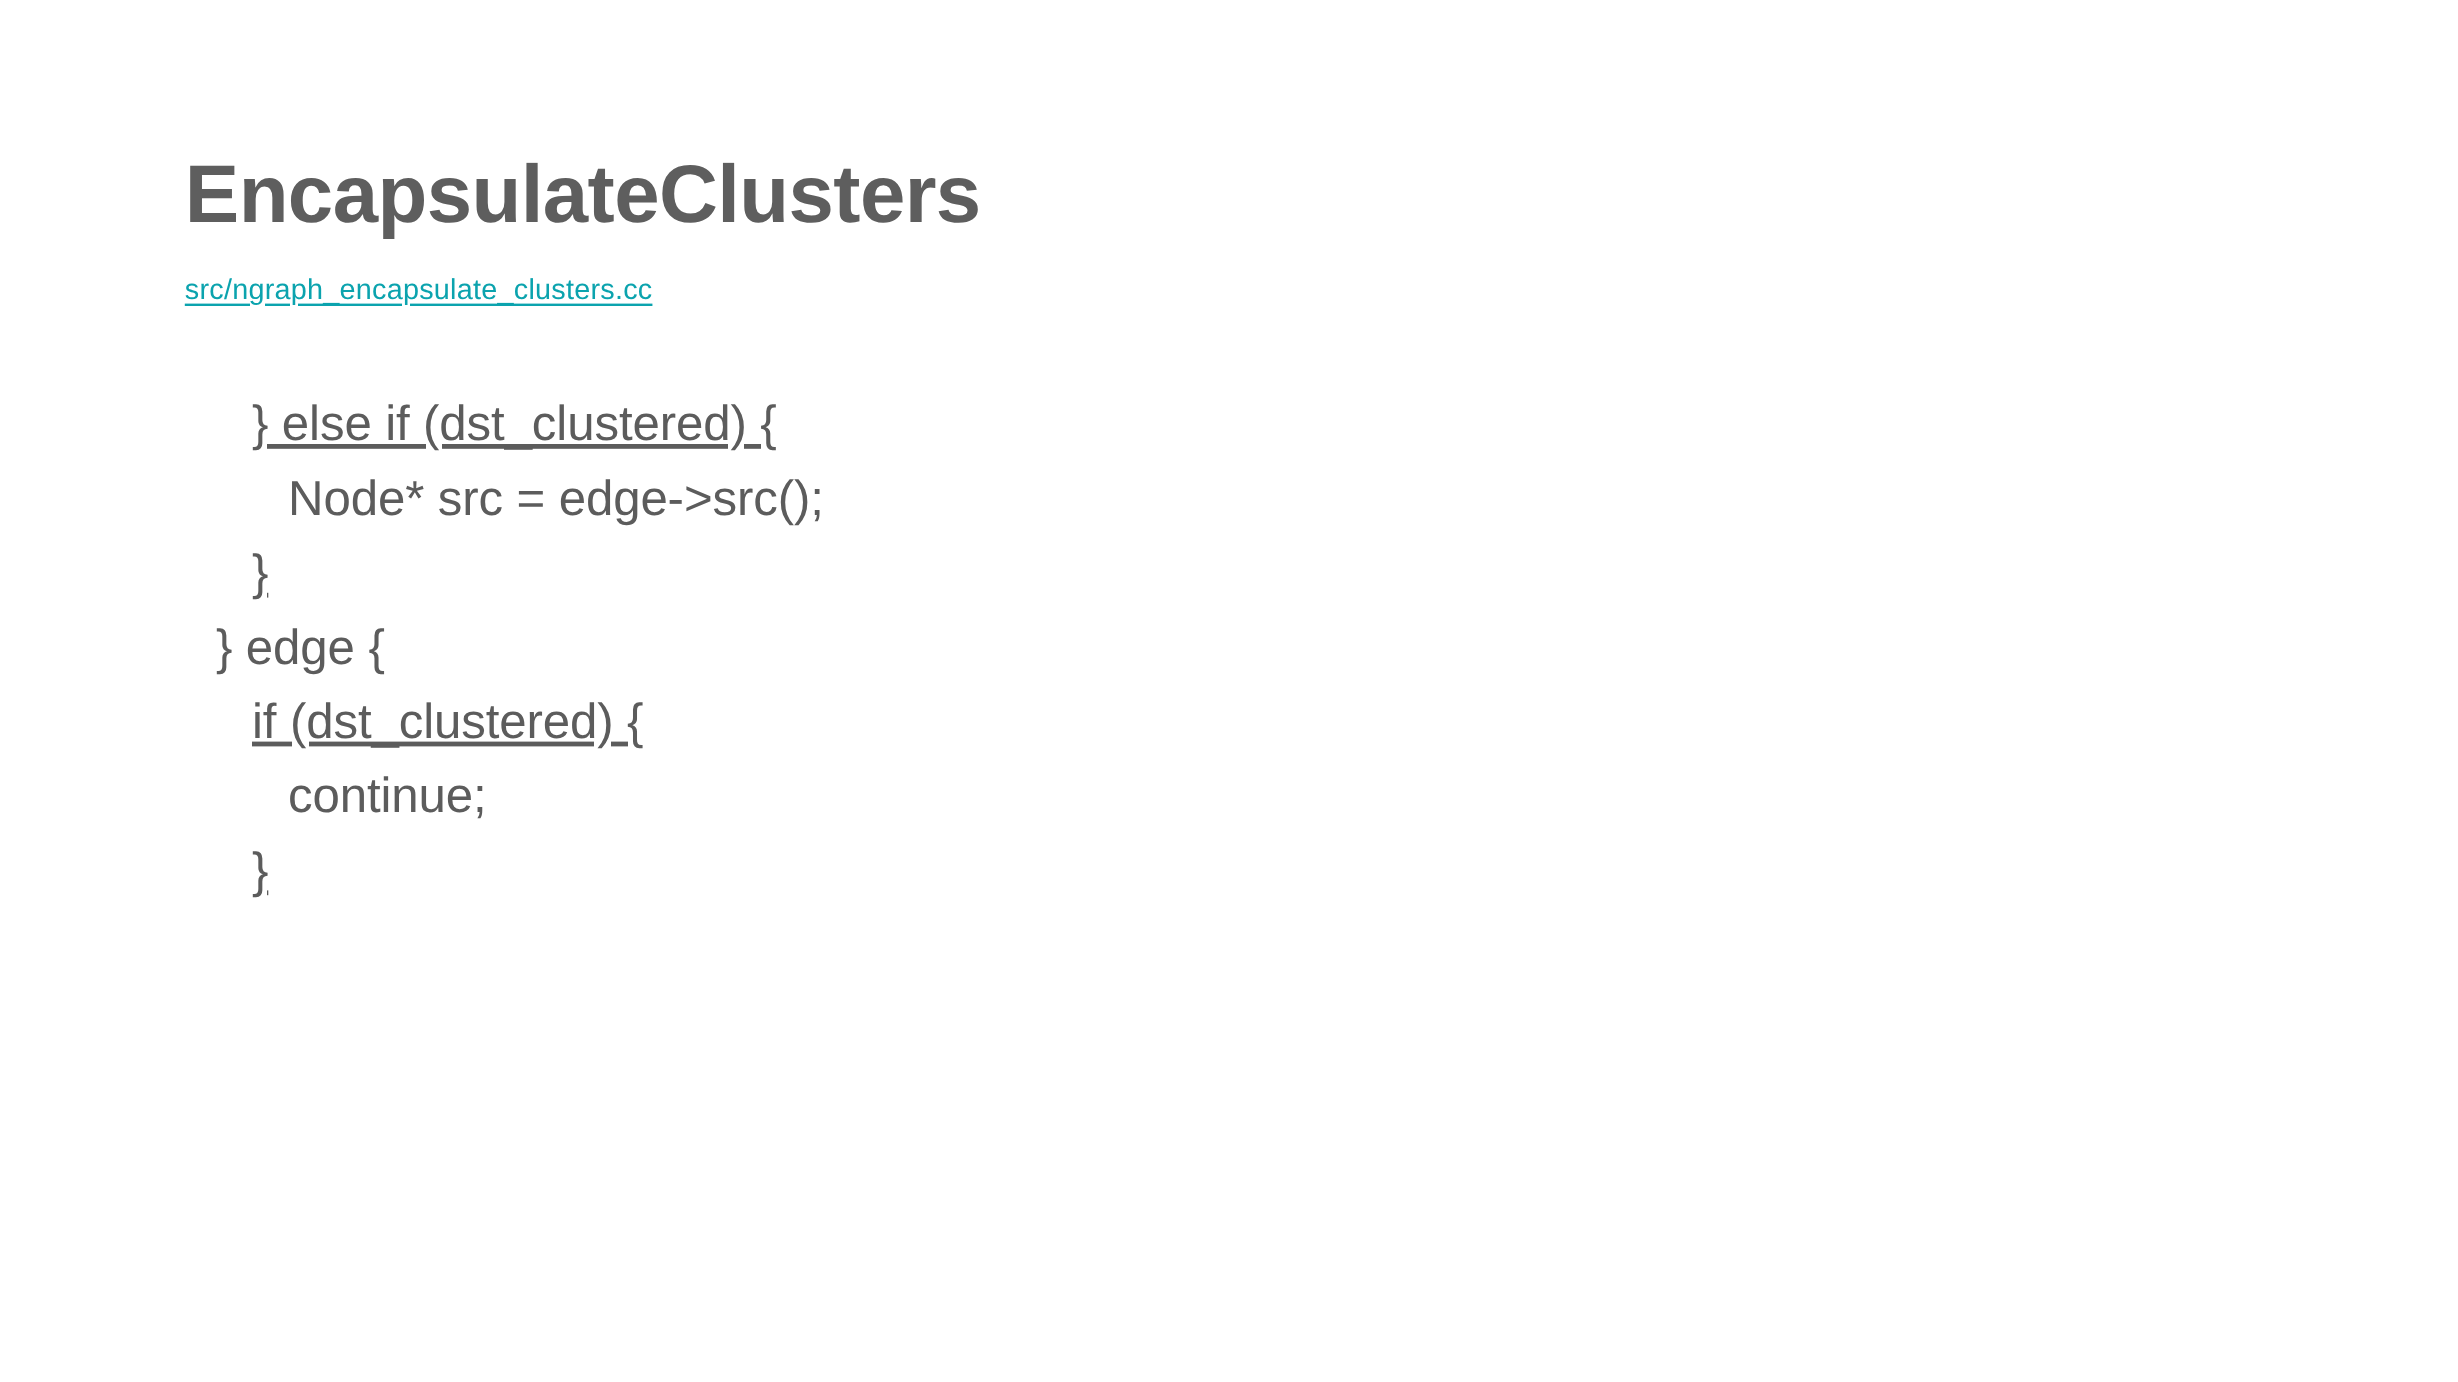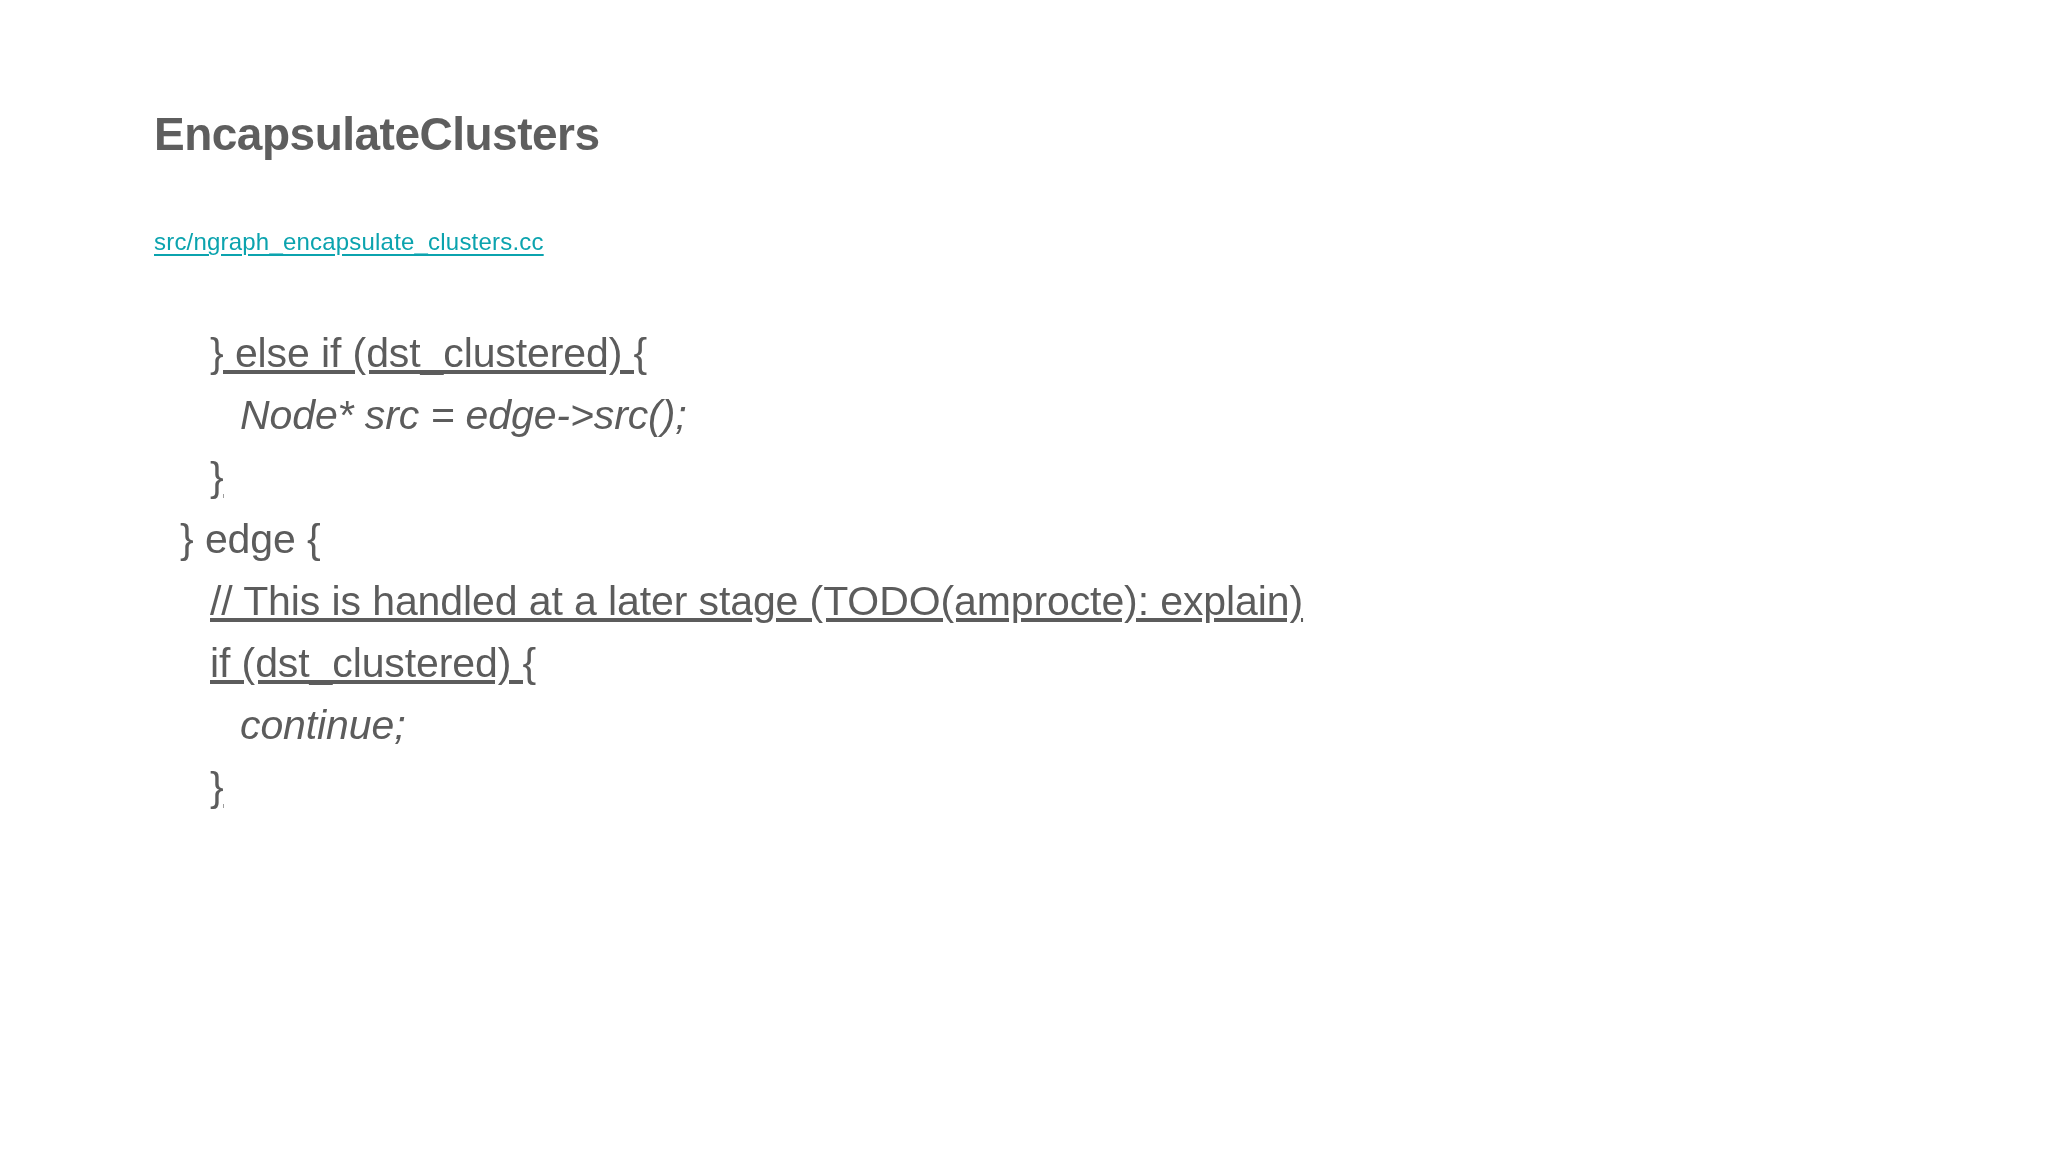--- a/index.html
+++ b/index.html
@@ -22,21 +22,21 @@
     height: 1152px;
     background: #ffffff;
     box-sizing: border-box;
   }
 
   
   .slide-title {
     position: absolute;
     left: 154px;
     top: 78px;
-    font-size: 46px;
+    font-size: 68px;
     font-weight: 700;
     letter-spacing: -0.5px;
     color: #5e5e5e;
     line-height: 1.12;
     white-space: nowrap;
   }
 
   
   .source-link {
     position: absolute;
@@ -67,35 +67,34 @@
     line-height: 62px;
     color: #5c5c5c;
     white-space: pre;
     letter-spacing: -0.1px;
     height: 62px;
   }
 
   
   .ind-0 { padding-left: 26px; }
   .ind-1 { padding-left: 56px; text-decoration: underline; }
-  .ind-2 { padding-left: 86px; font-style: italic; }
+  .ind-2 { padding-left: 86px; }
 </style>
 </head>
 <body>
 
 <div class="slide">
 
   <h1 class="slide-title">EncapsulateClusters</h1>
 
   <a class="source-link">src/ngraph_encapsulate_clusters.cc</a>
 
   <div class="code-block">
       <div class="code-line ind-1">} else if (dst_clustered) {</div>
       <div class="code-line ind-2">Node* src = edge-&gt;src();</div>
       <div class="code-line ind-1">}</div>
       <div class="code-line ind-0">} edge {</div>
-      <div class="code-line ind-1">// This is handled at a later stage (TODO(amprocte): explain)</div>
       <div class="code-line ind-1">if (dst_clustered) {</div>
       <div class="code-line ind-2">continue;</div>
       <div class="code-line ind-1">}</div>
     </div>
 
 </div>
 
 </body></html>

